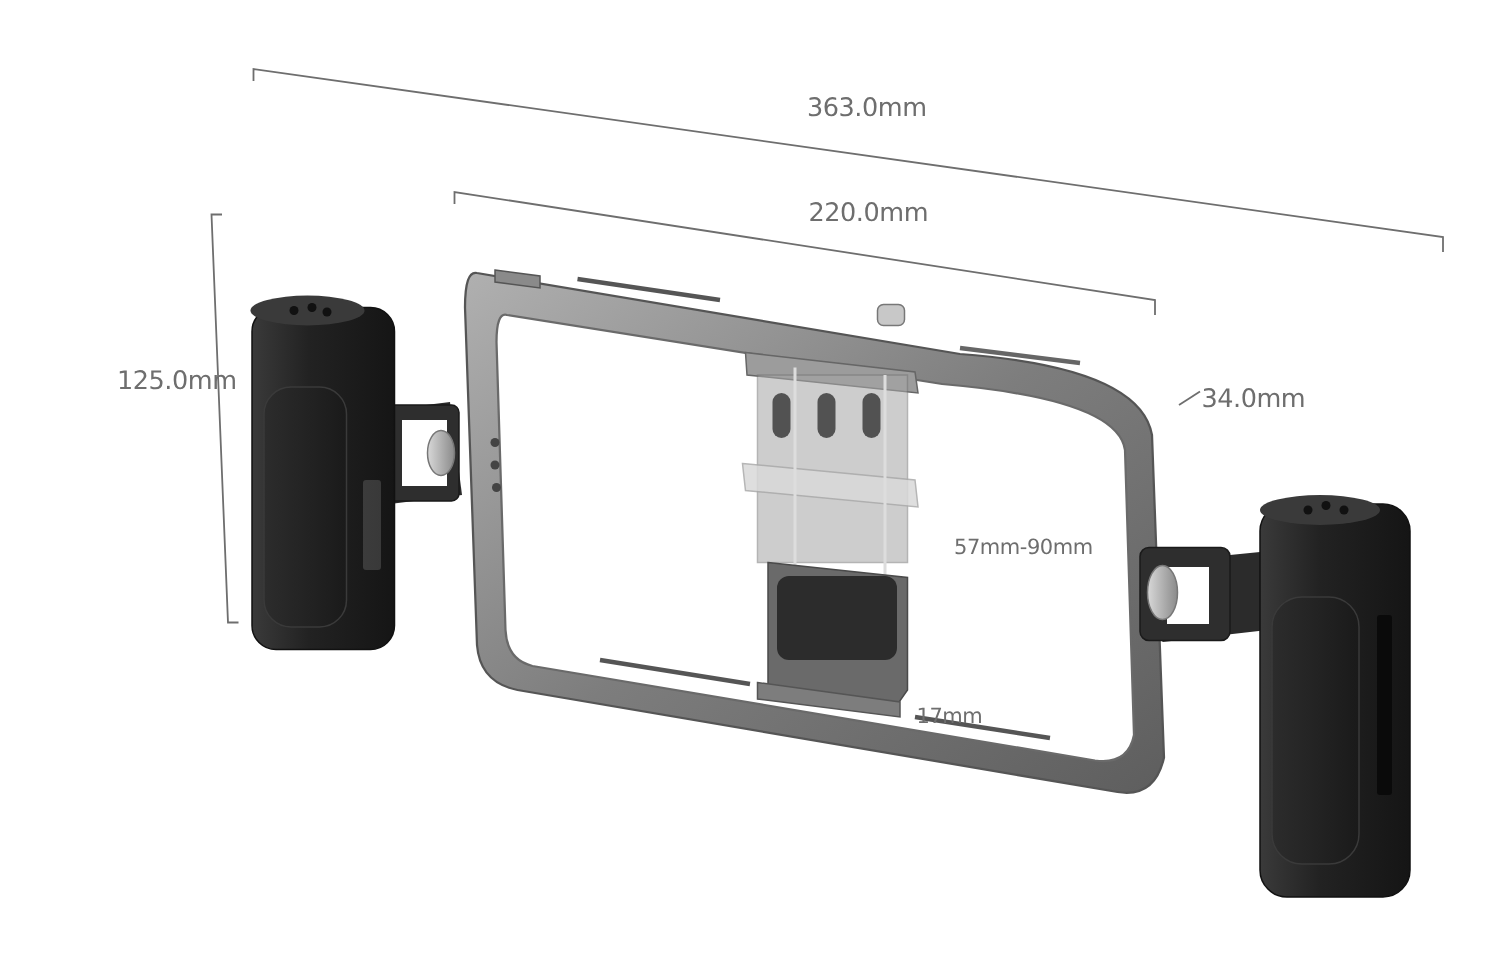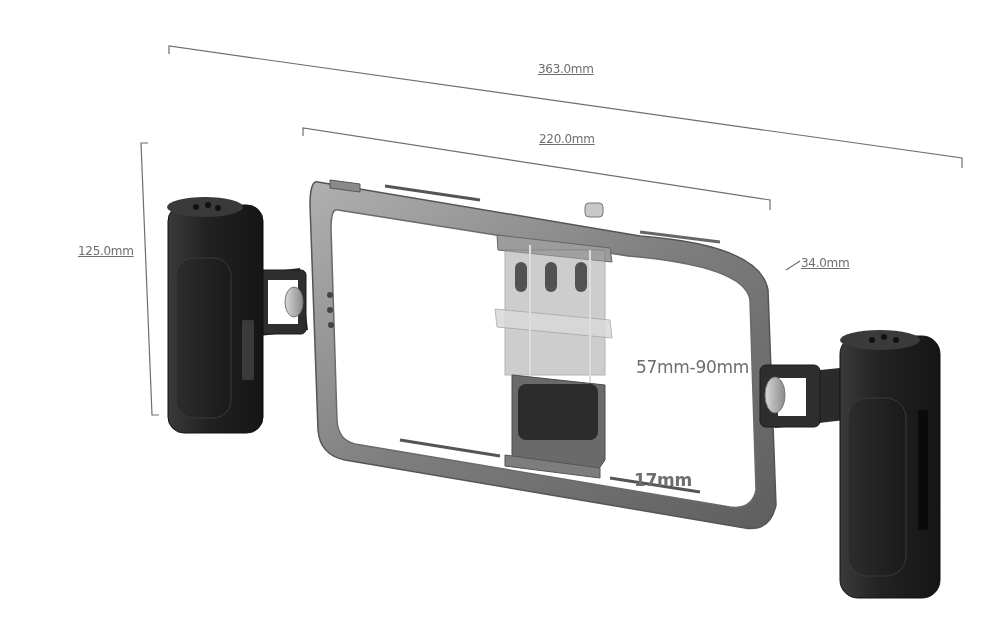--- a/index.html
+++ b/index.html
@@ -1,19 +1,19 @@
 <!DOCTYPE html>
 <html><head>
 <meta charset="utf-8">
 <style>
   html, body { margin:0; padding:0; background:#ffffff; }
   body { width:1007px; height:638px; position:relative; overflow:hidden; font-family:"DejaVu Sans", sans-serif; }
   .lbl { position:absolute; color:#6e6e6e; white-space:nowrap; letter-spacing:-0.3px; }
-  .lbl-lg { font-size:12px;text-decoration:underline; }
-  .lbl-sm { font-size:17px; }
+  .lbl-lg { font-size:17px; }
+  .lbl-sm { font-size:14px; }
   svg.art { position:absolute; left:0; top:0; }
 </style>
 </head>
 <body>
 
 <svg class="art" width="1007" height="638" viewBox="0 0 1007 638">
   <defs>
     <linearGradient id="metal" x1="0" y1="0" x2="1" y2="1">
       <stop offset="0" stop-color="#b0b0b0"></stop>
       <stop offset="0.5" stop-color="#7d7d7d"></stop>
@@ -102,13 +102,13 @@
     <rect x="848" y="398" width="58" height="178" rx="20" fill="url(#grip)" stroke="#3a3a3a"></rect>
     <rect x="918" y="410" width="10" height="120" rx="2" fill="#0a0a0a"></rect>
   </g>
 </svg>
 
 <div class="lbl lbl-lg" style="left:538px; top:62px;">363.0mm</div>
 <div class="lbl lbl-lg" style="left:506px; top:132px;margin-left:33px;">220.0mm</div>
 <div class="lbl lbl-lg" style="left:40px; top:244px;margin-left:38px;">125.0mm</div>
 <div class="lbl lbl-lg" style="left:801px; top:256px;">34.0mm</div>
 <div class="lbl lbl-sm" style="left:636px; top:357px;">57mm-90mm</div>
-<div class="lbl lbl-sm" style="left:634px; top:470px;font-weight:bold;">17mm</div>
+<div class="lbl lbl-sm" style="left:611px; top:470px;">17mm</div>
 
 </body></html>

